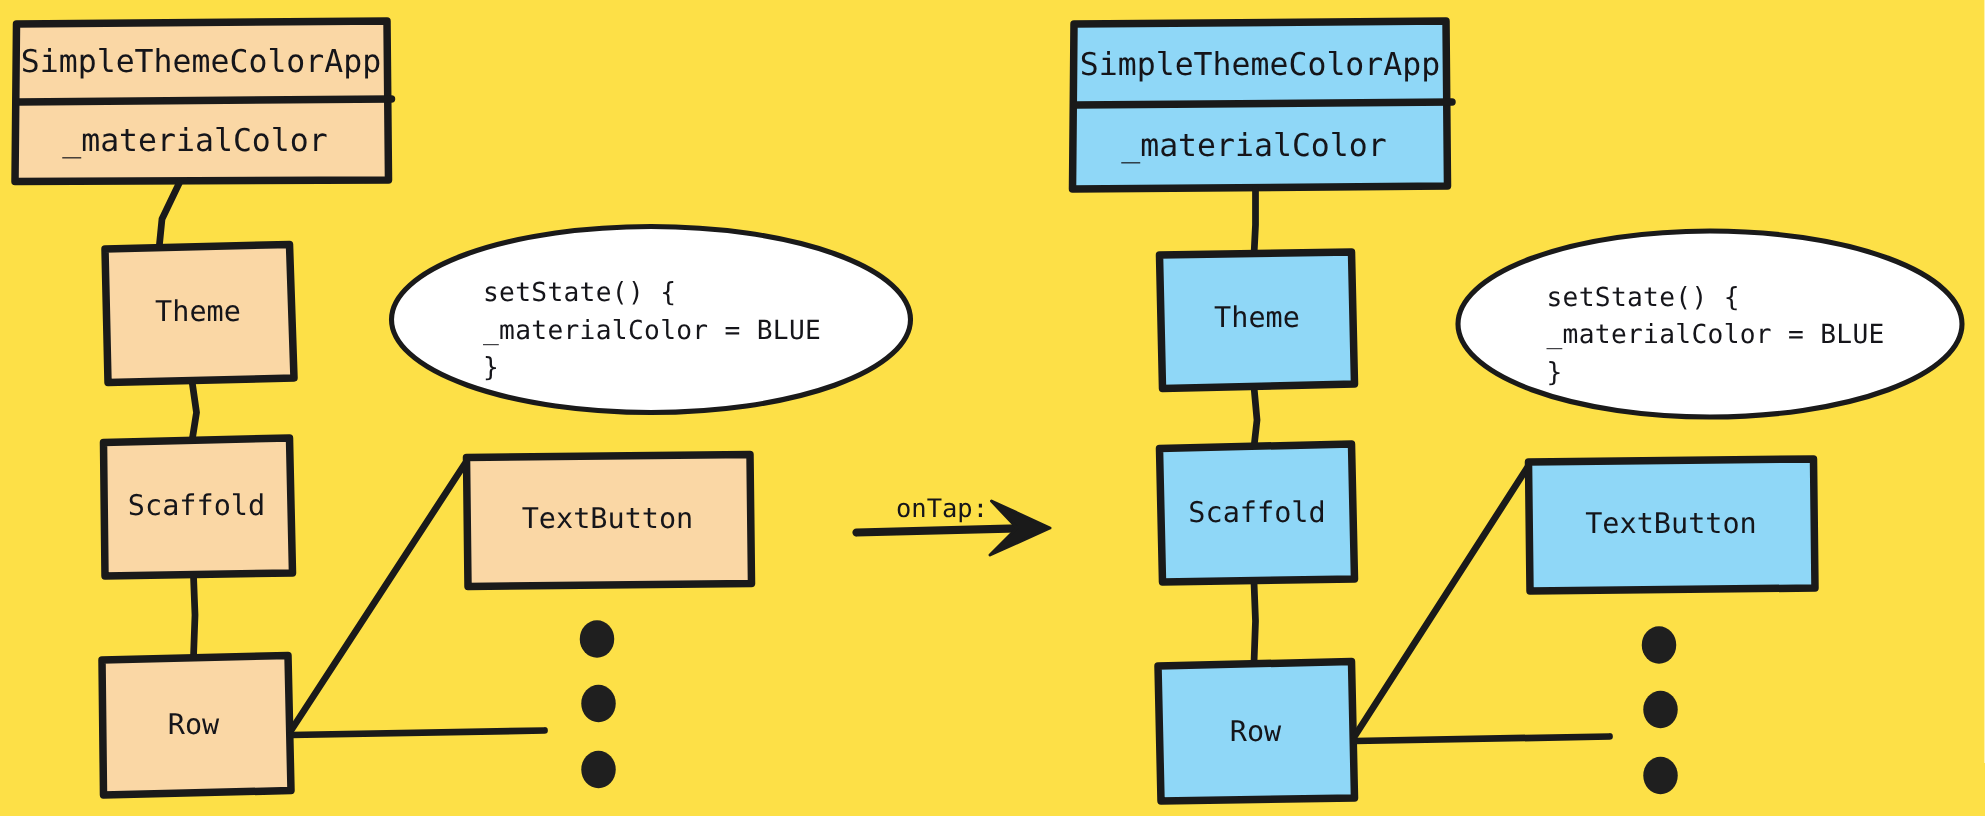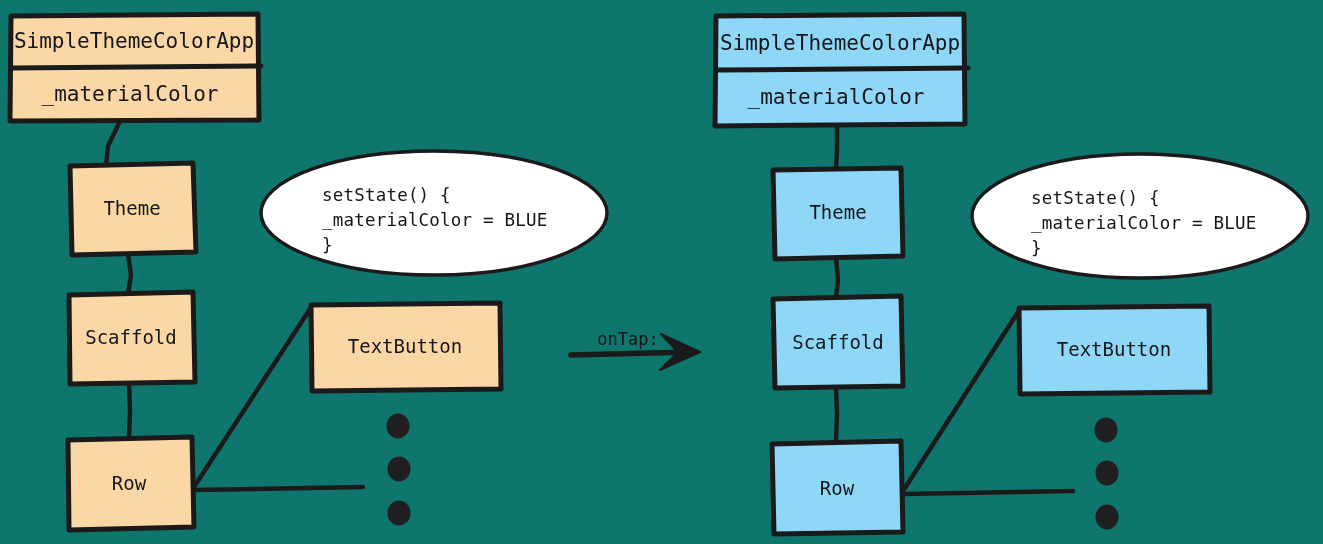--- a/index.html
+++ b/index.html
@@ -82,21 +82,21 @@
     letter-spacing: 0.2px;
   }
   text.arrow-label {
     font-size: 17px;
     text-anchor: middle;
   }
 </style>
 </head>
 <body>
 
-<div id="canvas" style="background: #0f766e;">
+<div id="canvas" style="background: #fde047;">
   <svg class="diagram" viewBox="0 0 1323 544">
 
     <g>
 
       <g>
         <path class="node-box" id="before-root-rect" d="M11,16 L258,14 L259,120 L10,121 Z" fill="#fad7a5"></path>
         <line class="node-divider" x1="12" y1="68" x2="261" y2="66"></line>
         <text class="node-label-lg" x="134" y="42">SimpleThemeColorApp</text>
         <text class="node-label-lg" x="130" y="95">_materialColor</text>
       </g>

